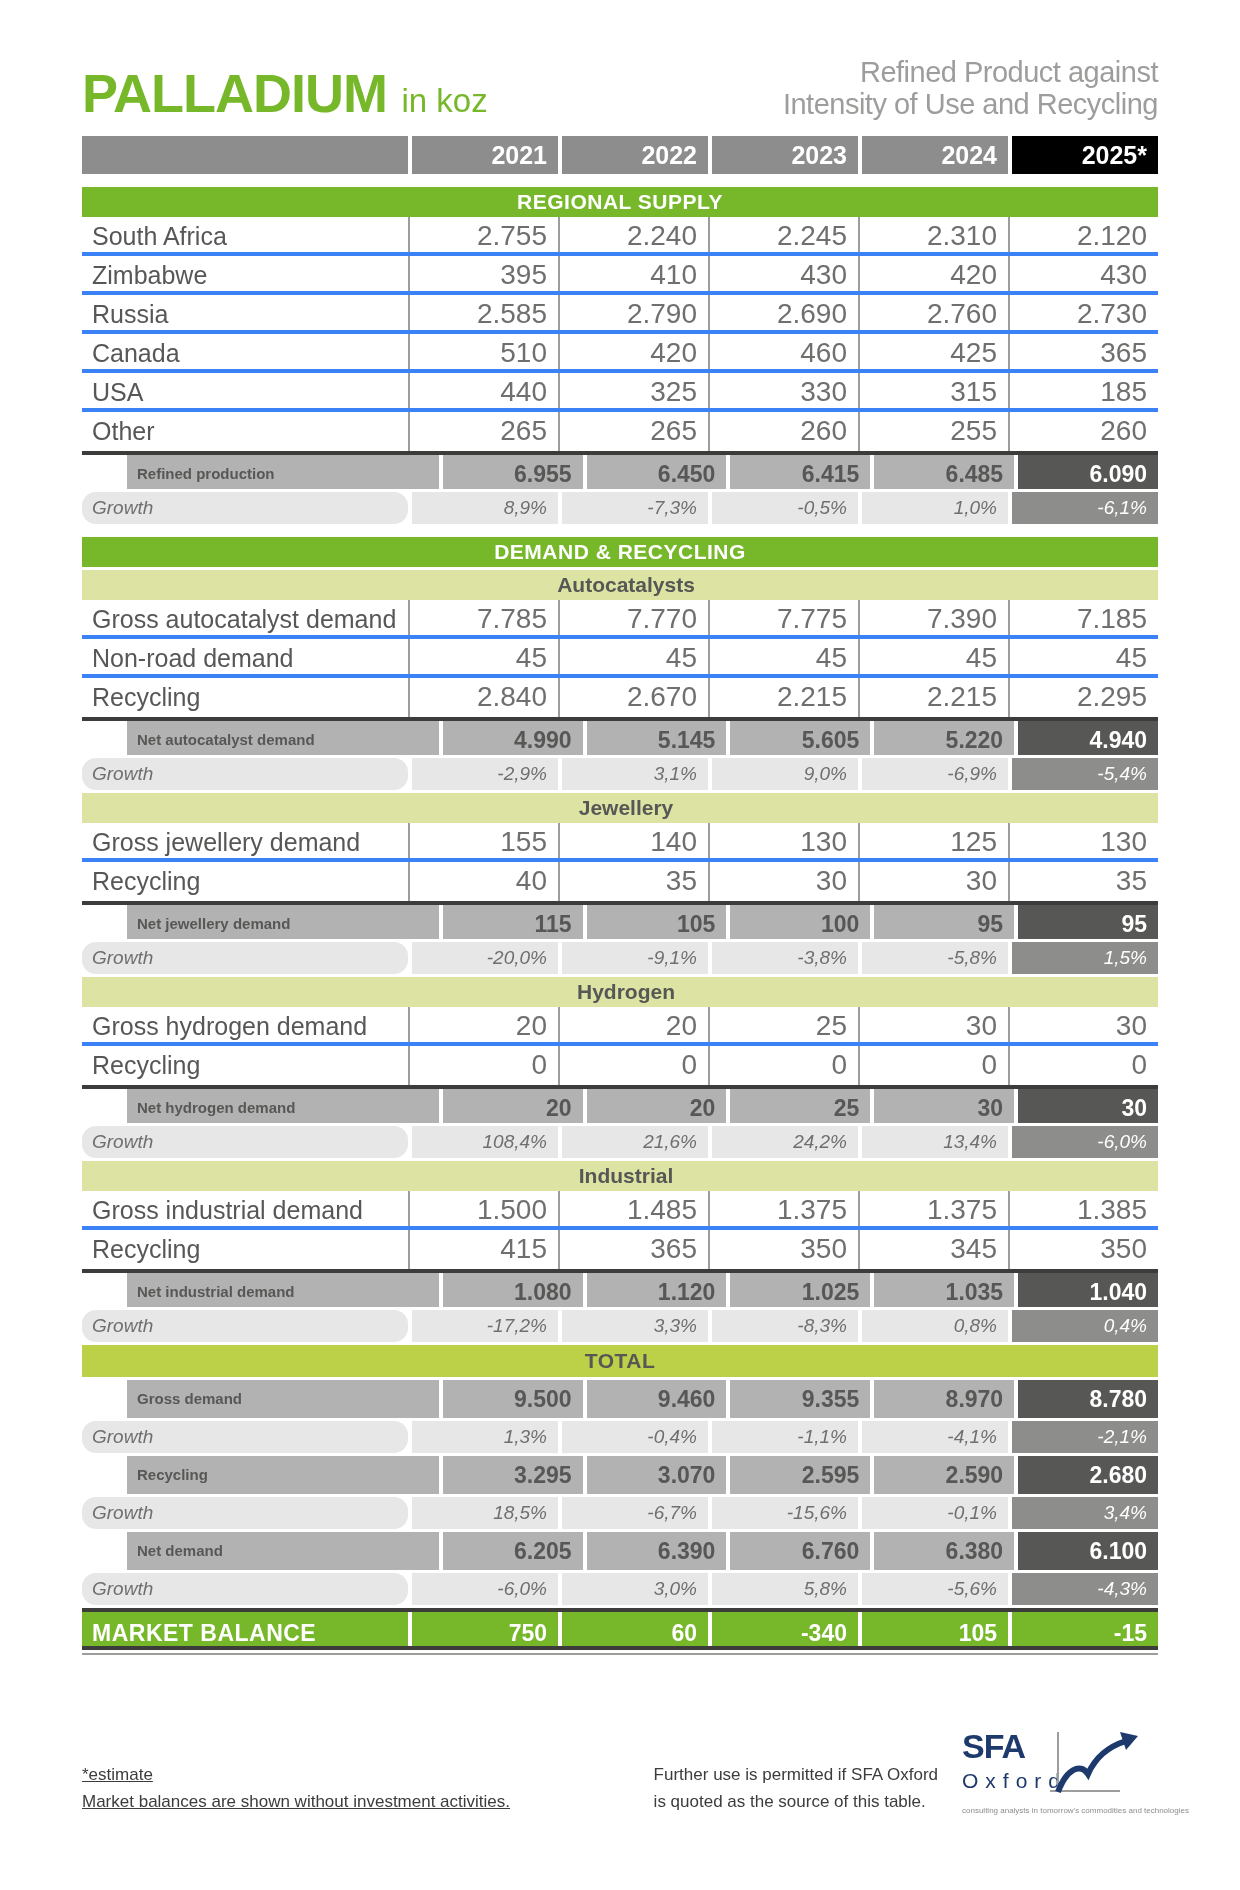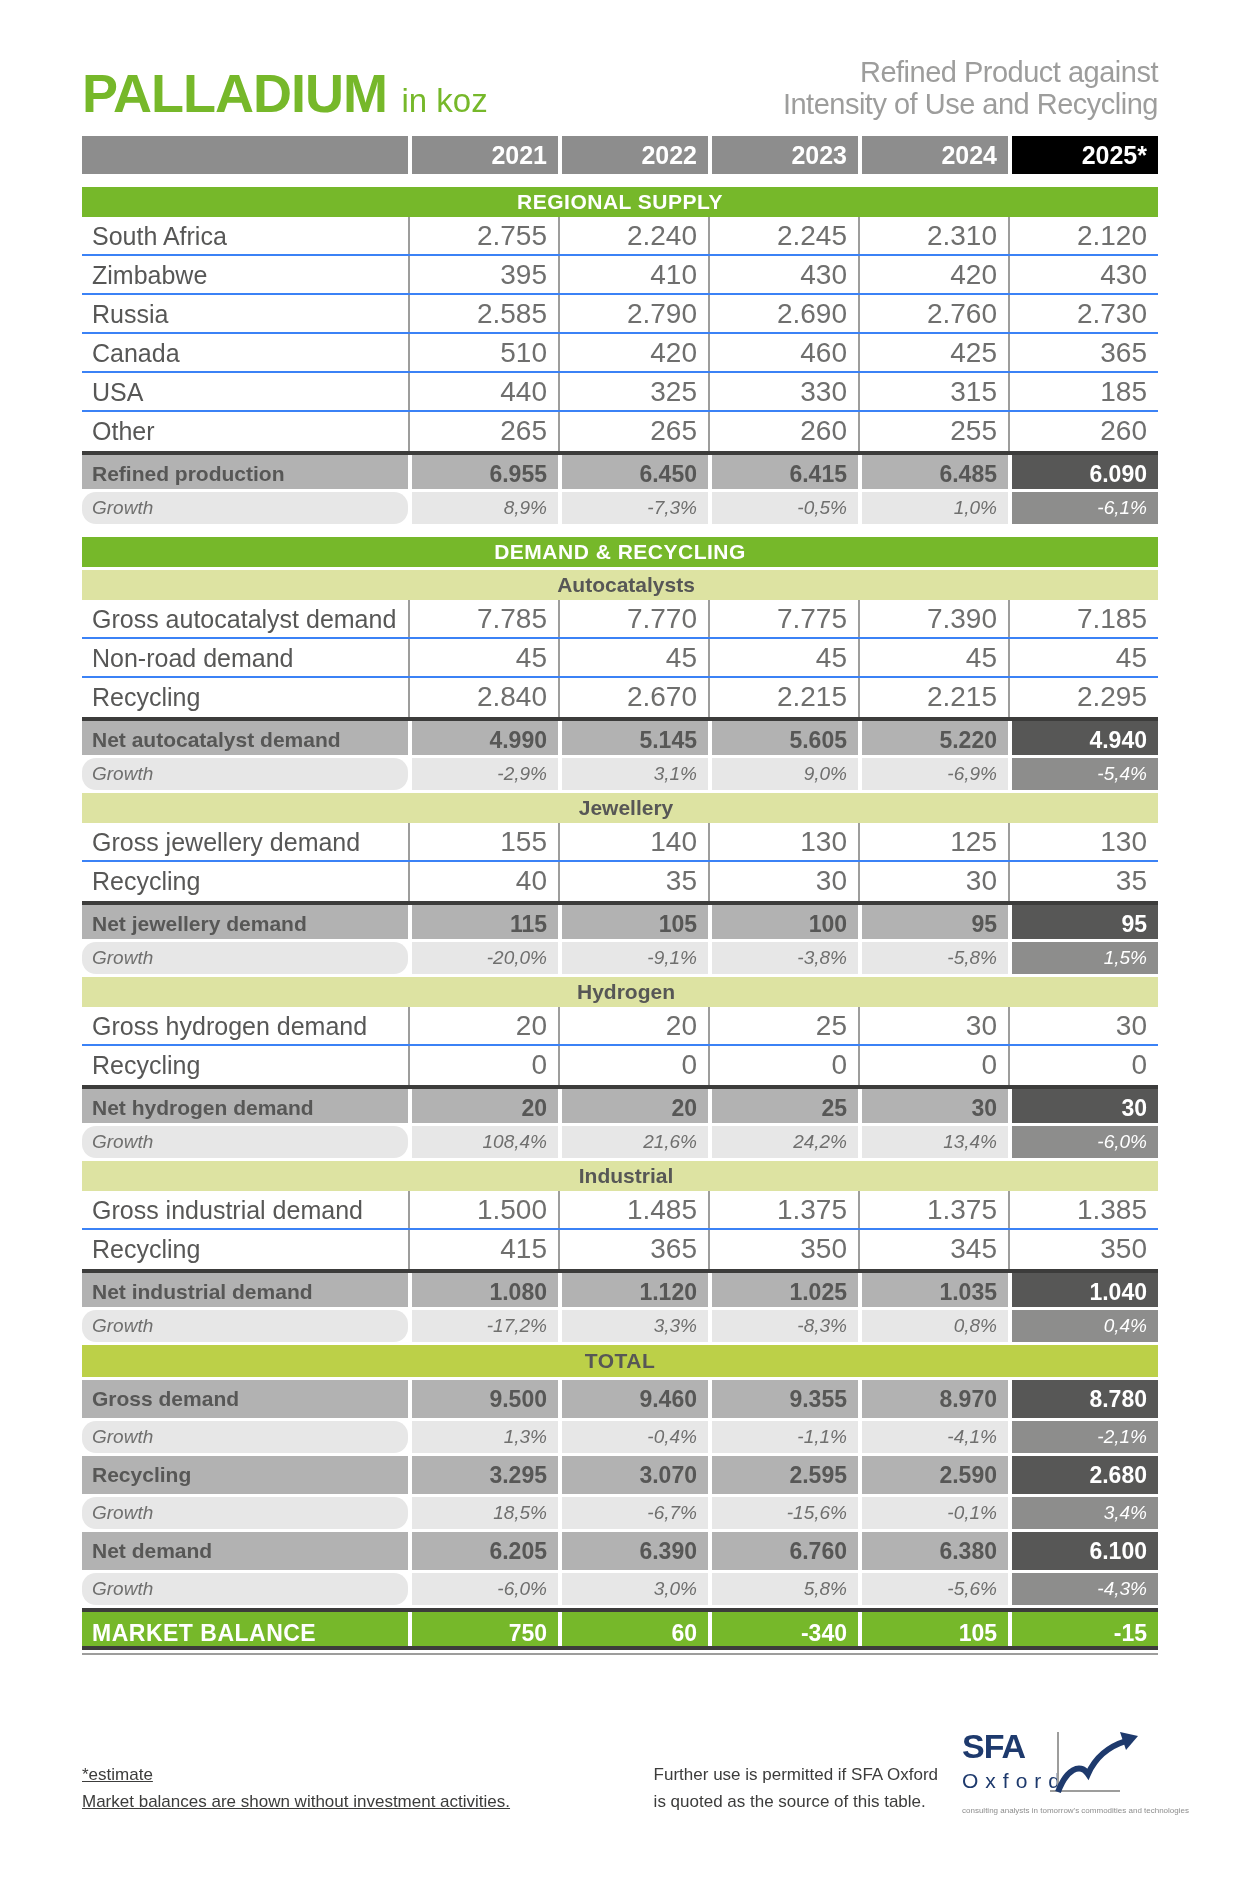--- a/index.html
+++ b/index.html
@@ -56,30 +56,30 @@
     color:#575756;font-weight:bold;font-size:21px;
     justify-content:center;text-align:center;display:flex;padding-left:12px;
   }
   .row.head-subsection_total{
     margin-top:3px;height:32px;line-height:32px;background:#bcd048;
     color:#575756;font-weight:bold;font-size:21px;letter-spacing:0.5px;
     justify-content:center;text-align:center;display:flex;
   }
 
   
-  .row.data{height:39px;line-height:38px;background:#ffffff;border-bottom:2px solid #3b82f6;}
+  .row.data{height:39px;line-height:38px;background:#ffffff;border-bottom:4px solid #3b82f6;}
   .row.data.no-bottom{border-bottom:none;}
   .row.data .cell.label{font-size:25px;color:#575756;}
   .row.data .cell.val{font-size:28px;color:#6f6f6e;border-left:2px solid #9d9d9c;}
 
   
   .row.bold{height:38px;line-height:38px;margin-top:3px;}
   .row.bold.dark-top{margin-top:0;border-top:4px solid #3c3c3b;}
   .row.bold .cell{background:#b2b2b2;color:#575756;font-weight:bold;}
-  .row.bold .cell.label{font-size:21px;}
+  .row.bold .cell.label{font-size:15px;margin-left:45px;}
   .row.bold .cell.val{font-size:23px;border-left:4px solid #ffffff;}
   .row.bold .cell.val.last{background:#575756;color:#ffffff;}
 
   
   .row.growth{height:32px;line-height:32px;margin-top:3px;font-style:italic;}
   .row.growth .cell{background:#e7e7e7;color:#6f6f6e;}
   .row.growth .cell.label{font-size:19px;border-radius:14px;}
   .row.growth .cell.val{font-size:19px;border-left:4px solid #ffffff;}
   .row.growth .cell.val.last{background:#8d8d8c;color:#ffffff;}
 

